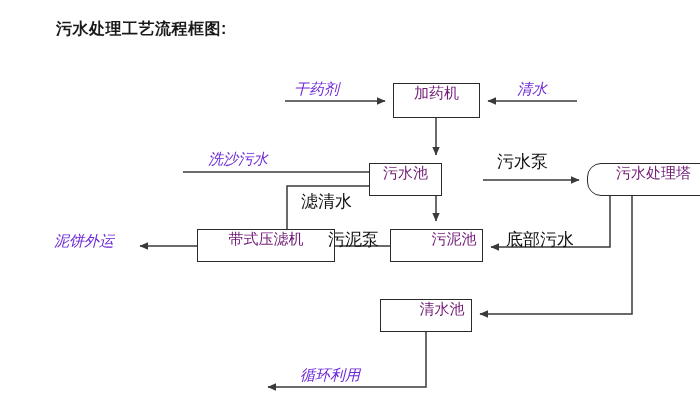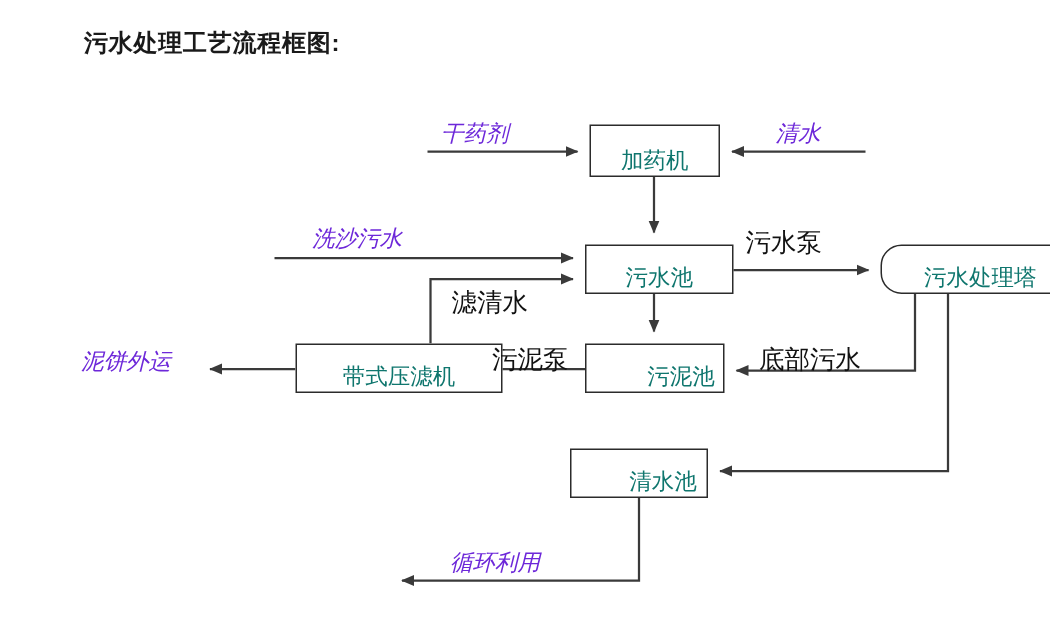--- a/index.html
+++ b/index.html
@@ -34,24 +34,24 @@
     top: 0;
     width: 700px;
     height: 420px;
   }
   .node-box {
     position: absolute;
     box-sizing: border-box;
     border: 1.6px solid #2b2b2b;
     background: #ffffff;
     display: flex;
-    align-items: flex-end;
+    align-items: flex-start;
     justify-content: center;
     font-size: 15px;
-    color: #0f766e;
+    color: #701a75;
     white-space: nowrap;
   }
   .edge-label {
     position: absolute;
     font-size: 17px;
     color: #111111;
     white-space: nowrap;
     background: transparent;
   }
   .io-label {
@@ -103,21 +103,21 @@
 
     <path class="ln" d="M592,196 L592,314 L440,314" marker-end="url(#ah)"></path>
 
     <path class="ln" d="M386,331 L386,387 L228,387" marker-end="url(#ah)"></path>
   </svg>
 
   <div class="node-box" style="left:353px; top:83px; width:87px; height:35px;">
     <span>加药机</span>
   </div>
 
-  <div class="node-box" style="left:350px; top:163px; width:99px; height:33px;">
+  <div class="node-box" style="left:329px; top:163px; width:73px; height:33px;">
     <span>污水池</span>
   </div>
 
   <div class="node-box" style="left:547px; top:163px; width:133px; height:33px;border-radius:14px;">
     <span>污水处理塔</span>
   </div>
 
   <div class="node-box" style="left:157px; top:229px; width:138px; height:33px;">
     <span>带式压滤机</span>
   </div>

